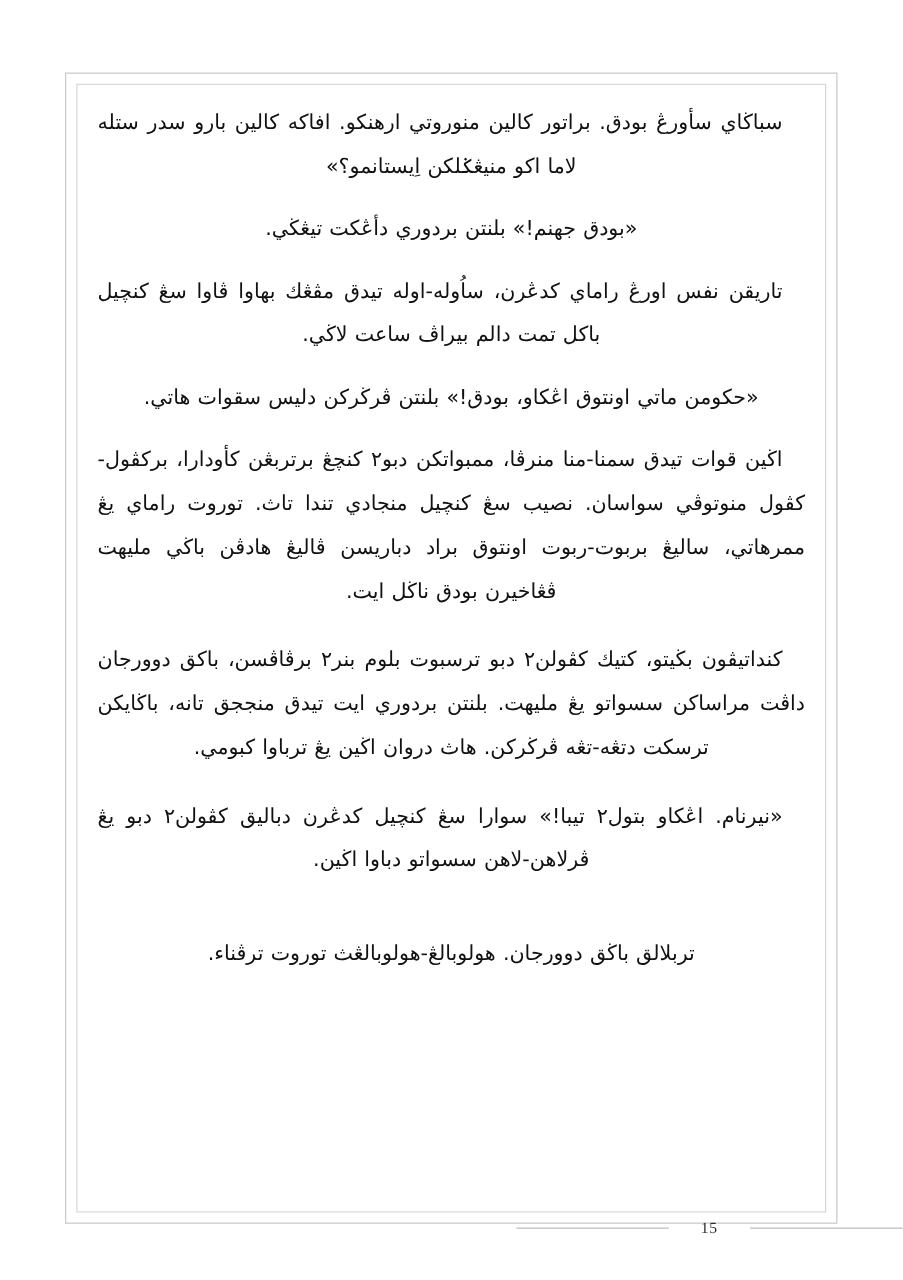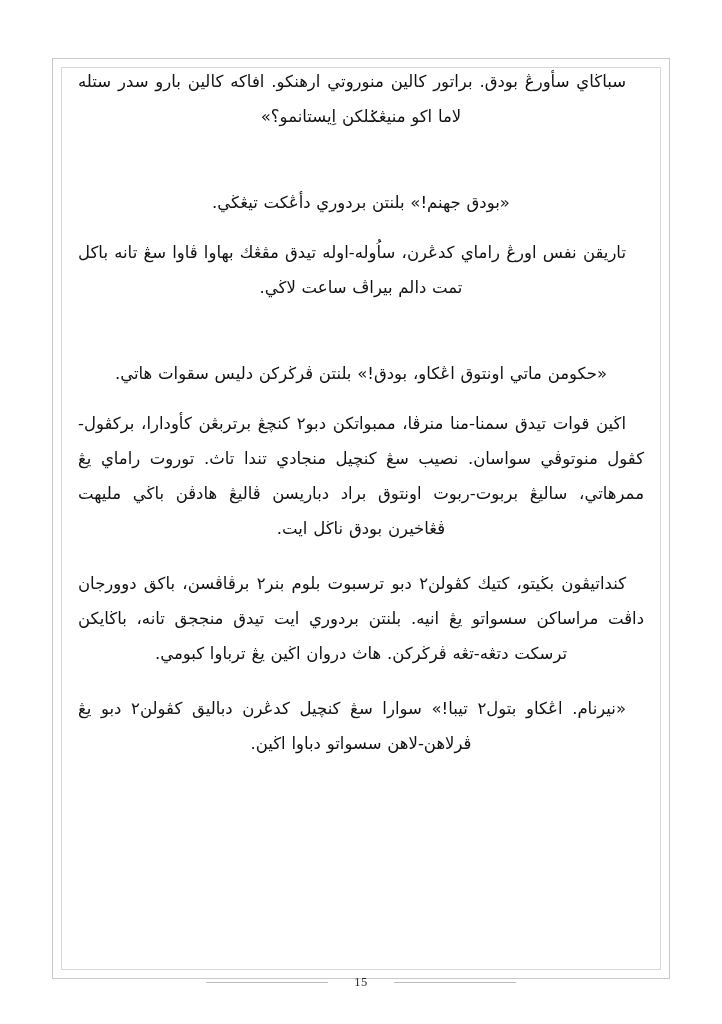--- a/index.html
+++ b/index.html
@@ -43,21 +43,21 @@
     height: 903px;
     border: 1px solid #d8d8d8;
     box-sizing: border-box;
     pointer-events: none;
   }
 
   
   .content {
     position: absolute;
     left: 78px;
-    top: 64px;
+    top: 80px;
     width: 566px;
     direction: rtl;
     unicode-bidi: isolate;
   }
 
   .para {
     font-family: "DejaVu Sans", "Liberation Sans", sans-serif;
     font-size: 16.5px;
     line-height: 35px;
     color: #111111;
@@ -71,33 +71,32 @@
   .para.indent {
     text-indent: 18px;
   }
   .gap-md { height: 15px; }
   .gap-lg { height: 20px; }
 
   
   .para.centre {
     text-align-last: center;
     text-indent: 0;
-    margin-top: 36px;
   }
 
   
   .footer {
     position: absolute;
     left: 0;
     top: 962px;
     width: 722px;
     height: 40px;
     display: flex;
     align-items: center;
-    justify-content: center;
+    justify-content: flex-end;
   }
   .rule {
     height: 1px;
     background: #bdbdbd;
     width: 122px;
   }
   .folio {
     font-family: "Liberation Serif", "DejaVu Serif", serif;
     font-size: 12.5px;
     color: #2b2b2b;
@@ -117,43 +116,44 @@
   <div class="content">
 
     <p class="para indent">سباڬاي سأورڠ بودق. براتور كالين منوروتي ارهنكو. افاكه كالين بارو سدر ستله لاما اكو منيڠݢلكن اِيستانمو؟»</p>
 
     <div class="gap-md"></div>
 
     <p class="para centre">«بودق جهنم!» بلنتن بردوري دأڠكت تيڠڬي.</p>
 
     <div class="gap-md"></div>
 
-    <p class="para indent">تاريقن نفس اورڠ راماي كدڠرن، ساُوله-اوله تيدق مڤڠك بهاوا ڤاوا سڠ تانه باكل تمت دالم بيراڤ ساعت لاڬي.</p>
+    <p class="para indent">تاريقن نفس اورڠ راماي كدڠرن، ساُوله-اوله تيدق مڤڠك بهاوا ڤاوا سڠ كنچيل باكل تمت دالم بيراڤ ساعت لاڬي.</p>
 
     <div class="gap-md"></div>
 
     <p class="para centre">«حكومن ماتي اونتوق اڠكاو، بودق!» بلنتن ڤرڬركن دليس سقوات هاتي.</p>
 
     <div class="gap-md"></div>
 
     <p class="para indent">اڬين قوات تيدق سمنا-منا منرڤا، ممبواتكن دبو٢ كنچڠ برتربڠن كأودارا، بركڤول-كڤول منوتوڤي سواسان. نصيب سڠ كنچيل منجادي تندا تاث. توروت راماي يڠ ممرهاتي، ساليڠ بربوت-ربوت اونتوق براد دباريسن ڤاليڠ هادڤن باڬي مليهت ڤڠاخيرن بودق ناڬل ايت.</p>
 
     <div class="gap-lg"></div>
 
-    <p class="para indent">كنداتيڤون بڬيتو، كتيك كڤولن٢ دبو ترسبوت بلوم بنر٢ برڤاڤسن، باكق دوورجان داڤت مراساكن سسواتو يڠ انيه. بلنتن بردوري ايت تيدق منججق تانه، باڬايكن ترسكت دتڠه-تڠه ڤرڬركن. هاث دروان اڬين يڠ ترباوا كبومي.</p>
+    <p class="para indent">كنداتيڤون بڬيتو، كتيك كڤولن٢ دبو ترسبوت بلوم بنر٢ برڤاڤسن، باكق دوورجان داڤت مراساكن سسواتو يڠ مليهت. بلنتن بردوري ايت تيدق منججق تانه، باڬايكن ترسكت دتڠه-تڠه ڤرڬركن. هاث دروان اڬين يڠ ترباوا كبومي.</p>
 
     <div class="gap-lg"></div>
 
     <p class="para indent">«نيرنام. اڠكاو بتول٢ تيبا!» سوارا سڠ كنچيل كدڠرن دباليق كڤولن٢ دبو يڠ ڤرلاهن-لاهن سسواتو دباوا اڬين.</p>
 
     <div class="gap-lg"></div>
 
 
     <div class="gap-lg"></div>
 
+    <p class="para centre">تربلالق باڬق دوورجان. هولوبالڠ-هولوبالڠث توروت ترڤناء.</p>
 
   </div>
 
   <div class="footer">
     <div class="rule"></div>
     <div class="folio">15</div>
     <div class="rule"></div>
   </div>
 
 </div>

